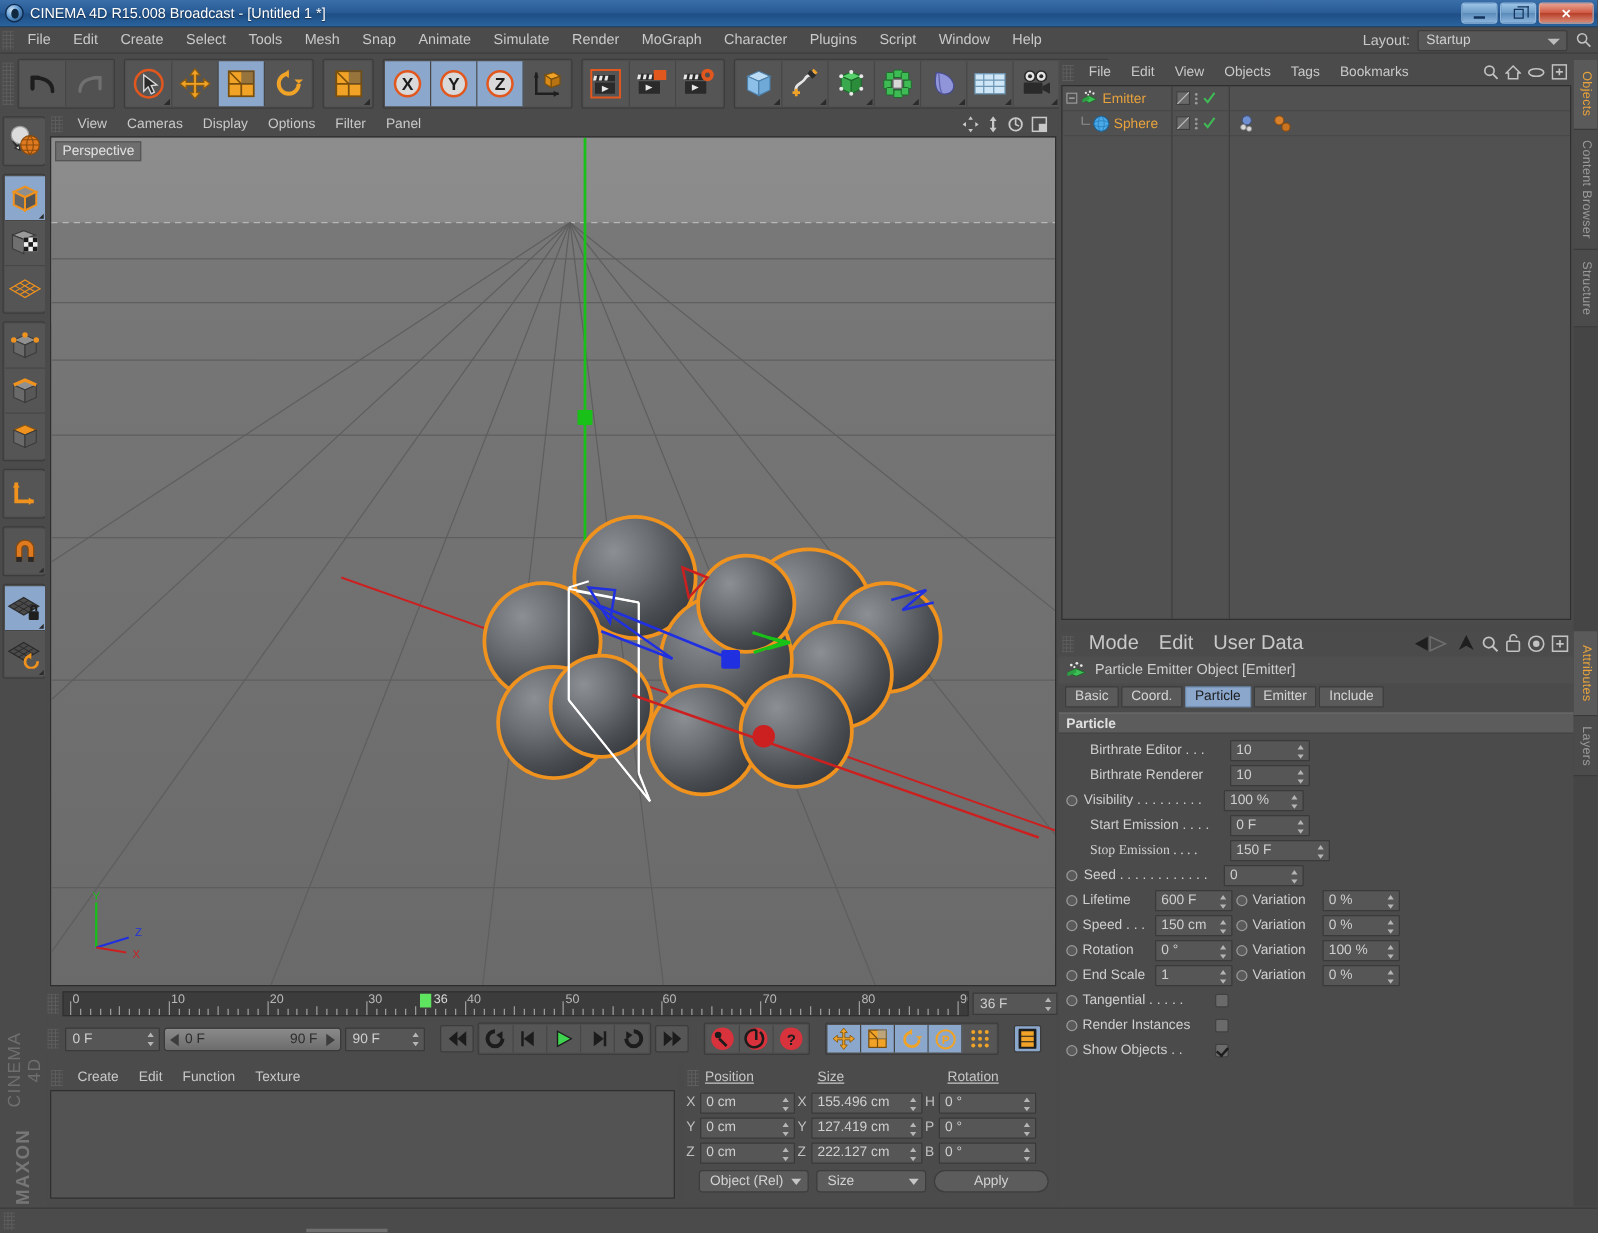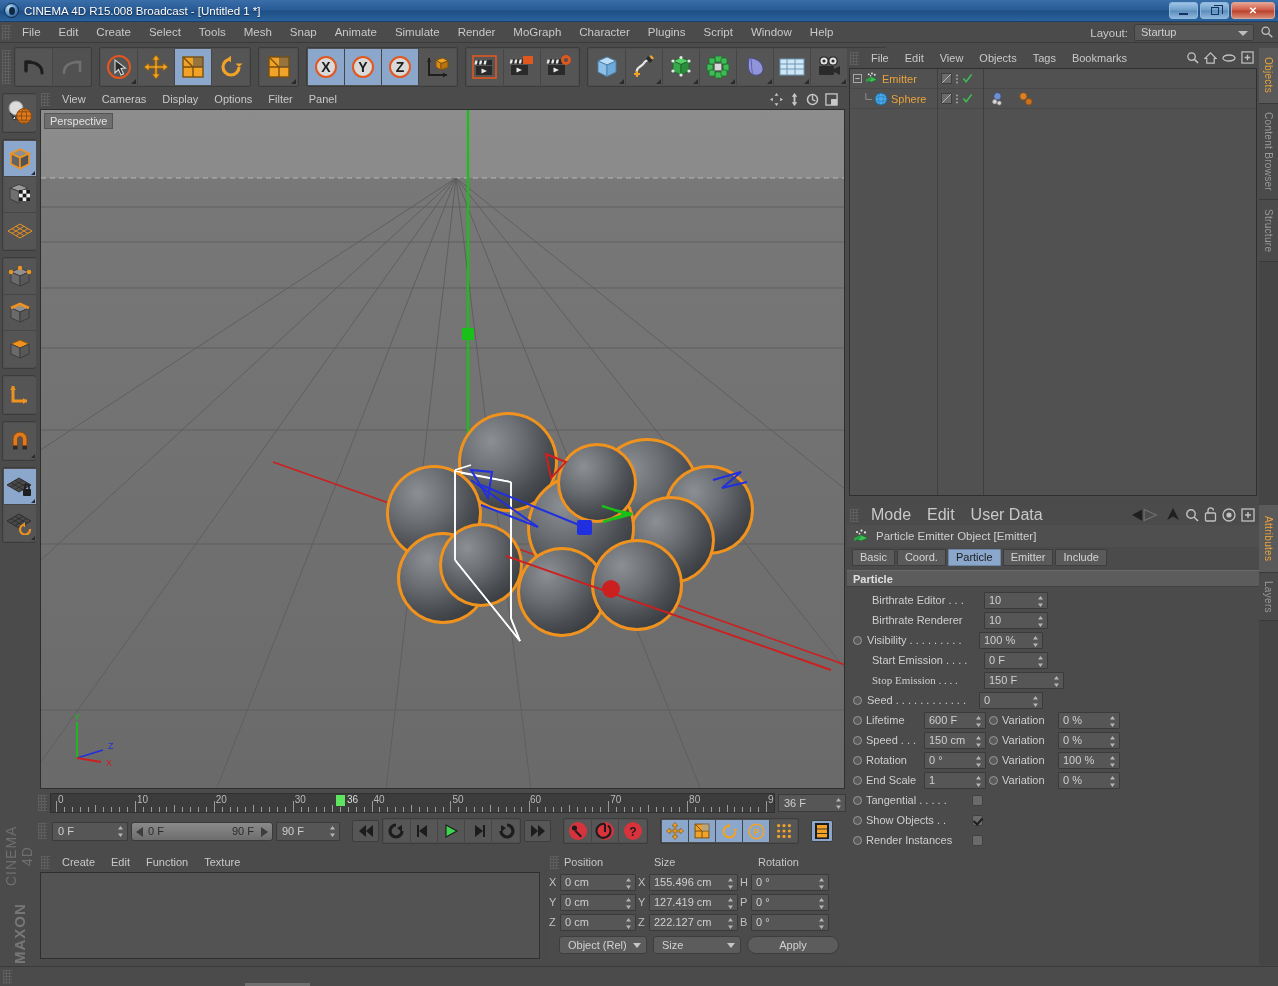--- a/index.html
+++ b/index.html
@@ -179,21 +179,21 @@
   .pgroup .pbtn:last-child{border-right:none;}
   .pbtn.on{background:#8ba7cc;}
 
   
   .mat-wrap{position:absolute;left:38px;top:852px;width:505px;height:110px;background:#4b4b4b;}
   .mat-menu{height:20px;display:flex;align-items:center;padding-left:3px;}
   .mat-menu .menu-item{font-size:11px;padding:0 8px;height:20px;line-height:20px;}
   .mat-body{position:absolute;left:2px;top:20px;width:500px;height:87px;background:#535353;border:1px solid #2f2f2f;}
 
   
-  .coord-wrap{position:absolute;left:547px;top:852px;width:299px;height:110px;background:#4b4b4b;}
+  .coord-wrap{position:absolute;left:547px;top:852px;width:299px;height:110px;background:#4b4b4b;text-decoration:underline;}
   .coord-hdr{display:flex;align-items:center;height:20px;padding-left:3px;}
   .coord-hdr span{color:#c6c6c6;font-size:11px;}
   .coord-grid{position:absolute;left:2px;top:20px;width:293px;}
   .crow{display:flex;align-items:center;height:20px;margin-bottom:0px;}
   .clab{width:11px;color:#c0c0c0;font-size:11px;text-align:left;}
   .cfield{height:17px;width:76px;background:#565656;border:1px solid #3a3a3a;color:#cfcfcf;
           font-size:11px;padding-left:4px;line-height:15px;position:relative;border-radius:1px;margin-right:2px;}
   .cbtnrow{display:flex;align-items:center;height:20px;margin-top:3px;gap:6px;}
   .cdrop{height:18px;background:#5c5c5c;border:1px solid #3d3d3d;border-radius:3px;color:#d2d2d2;
          font-size:11px;padding:0 18px 0 8px;line-height:16px;position:relative;}
@@ -1477,27 +1477,27 @@
         </span>
       </div>
 
       <div class="prow">
         <span class="pdot"></span>
         <span class="plabel" style="width:106px;">Tangential . . . . .</span>
         <span class="pcheck"></span>
       </div>
       <div class="prow">
         <span class="pdot"></span>
+        <span class="plabel" style="width:106px;">Render Instances</span>
+        <span class="pcheck"></span>
+      </div>
+      <div class="prow">
+        <span class="pdot"></span>
         <span class="plabel" style="width:106px;">Show Objects . .</span>
         <span class="pcheck on"></span>
-      </div>
-      <div class="prow">
-        <span class="pdot"></span>
-        <span class="plabel" style="width:106px;">Render Instances</span>
-        <span class="pcheck"></span>
       </div>
     </div>
   </div>
 
   <div class="vtabs">
     <div class="vtab active" style="height:56px;">Objects</div>
     <div class="vtab" style="height:96px;">Content Browser</div>
     <div class="vtab" style="height:62px;">Structure</div>
     <div class="vsp" style="height:243px;"></div>
     <div class="vtab active" style="height:68px;">Attributes</div>

